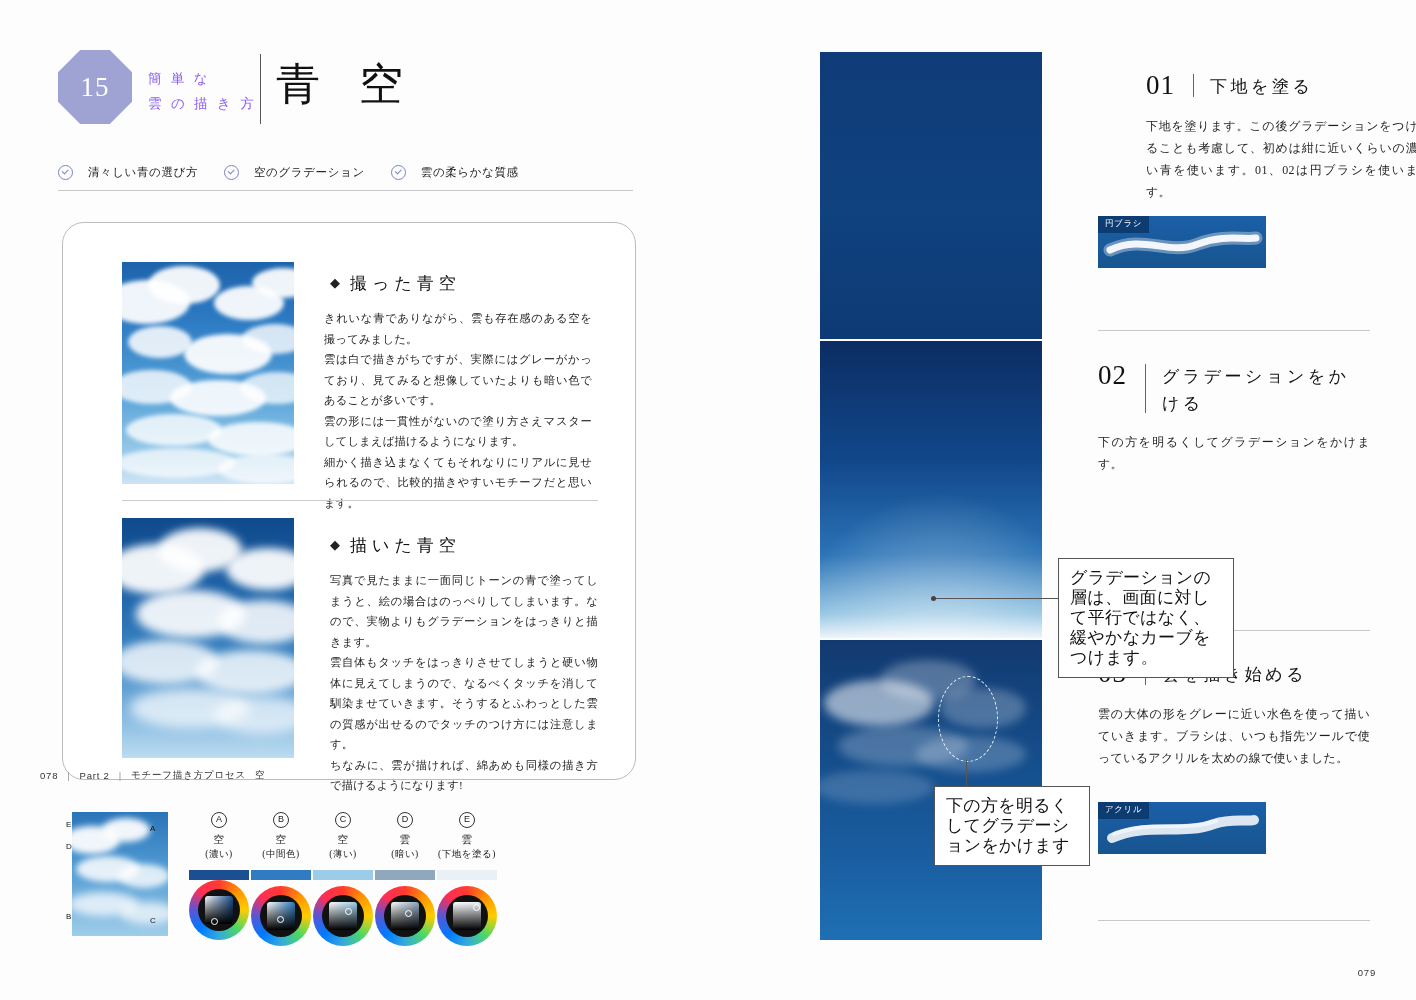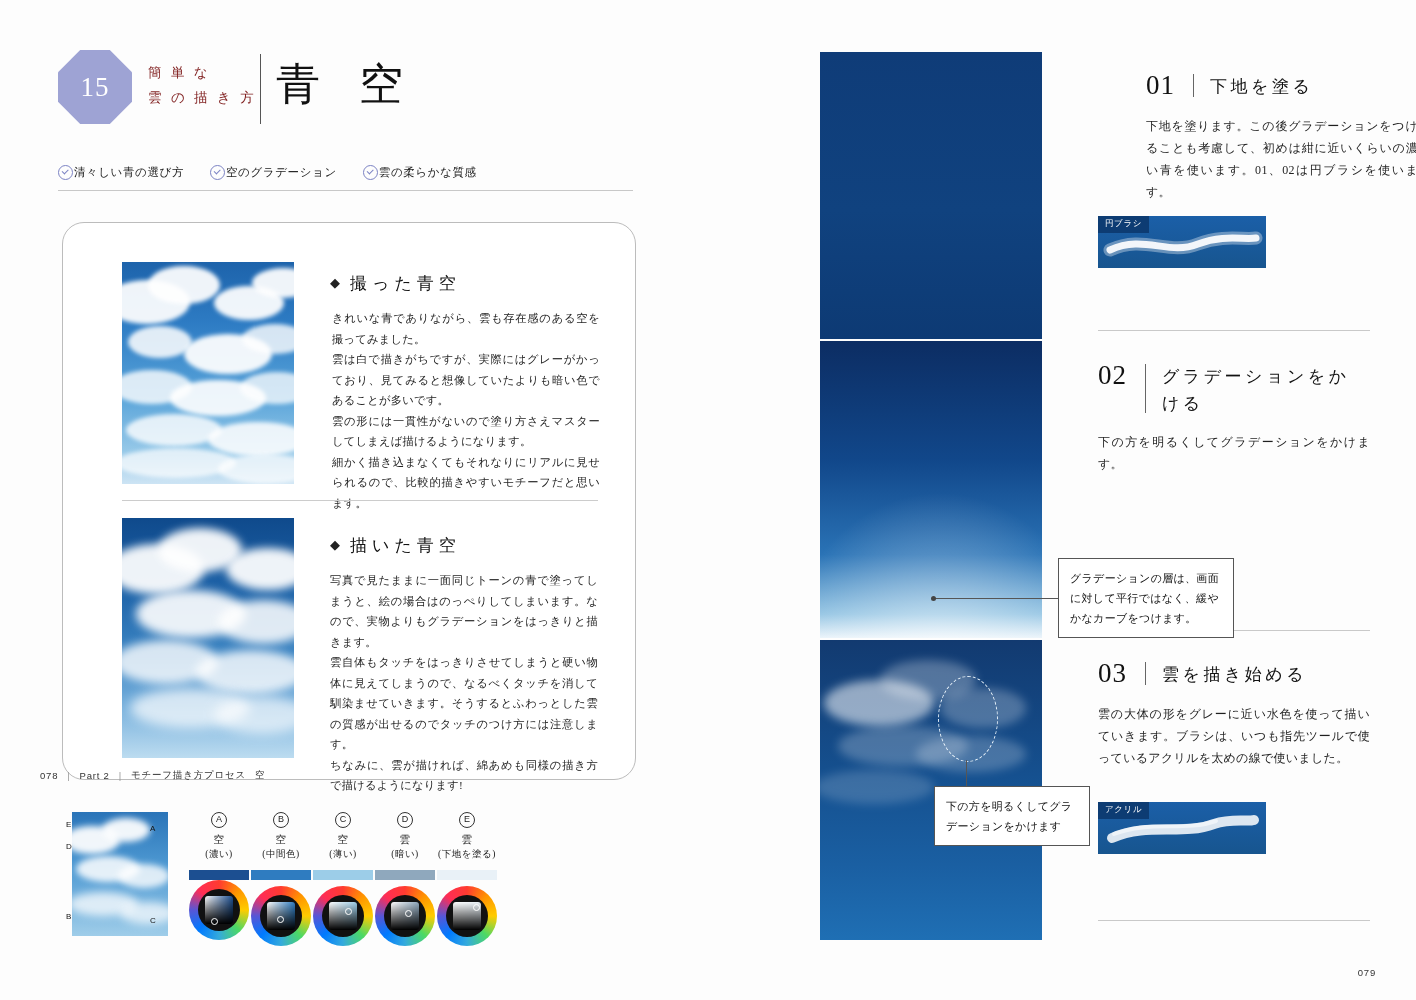--- a/index.html
+++ b/index.html
@@ -32,25 +32,25 @@
     background: #9ea3d4;
     clip-path: polygon(30% 0%, 70% 0%, 100% 30%, 100% 70%, 70% 100%, 30% 100%, 0% 70%, 0% 30%);
     color: #fff;
     display: flex; align-items: center; justify-content: center;
     font-size: 27px;
     font-family: "Liberation Serif", serif;
     letter-spacing: 1px;
   }
   .subtitle-block {
     position: absolute;
-    left: 148px; top: 60px;
+    left: 148px; top: 66px;
     font-size: 13.5px;
     line-height: 25px;
     letter-spacing: 3px;
-    color: #7f1d1d;
+    color: #8b5cf6;
   }
   .title-divider {
     position: absolute;
     left: 260px; top: 54px;
     width: 1px; height: 70px;
     background: #555;
   }
   .main-title {
     position: absolute;
     left: 276px; top: 55px;
@@ -65,21 +65,21 @@
     position: absolute;
     left: 58px; top: 165px;
     width: 575px;
     display: flex;
     align-items: center;
     gap: 26px;
     padding-bottom: 10px;
     border-bottom: 1px solid #c8c8c8;
   }
   .check-item {
-    display: flex; align-items: center; gap: 1px;
+    display: flex; align-items: center; gap: 15px;
     font-size: 11.5px;
     letter-spacing: 0.6px;
     color: #222;
   }
   .check-circle {
     width: 13px; height: 13px;
     border: 1px solid #7c83c4;
     border-radius: 50%;
     position: relative;
     flex: 0 0 auto;
@@ -308,21 +308,21 @@
     padding: 2px 7px 3px;
     letter-spacing: 0.6px;
     font-family: Liberation Sans, sans-serif;
   }
 
   
   .callout {
     position: absolute;
     border: 1px solid #555;
     background: #fff;
-    font-size: 11px;
+    font-size: 17px;
     line-height: 20px;
     letter-spacing: 0.3px;
     padding: 9px 11px;
     color: #111;
   }
   .callout-line {
     position: absolute;
     height: 1px;
     background: #555;
   }
@@ -393,21 +393,21 @@
         <div class="cloud" style="left:4px; top:152px; width:96px; height:32px; opacity:.8;"></div>
         <div class="cloud" style="left:86px; top:160px; width:100px; height:34px; opacity:.85;"></div>
         <div class="cloud" style="left:-6px; top:186px; width:120px; height:30px; opacity:.7;"></div>
         <div class="cloud" style="left:96px; top:192px; width:96px; height:30px; opacity:.7;"></div>
       </div>
     </div>
 
     <div class="section-head" style="left:330px; top:272px;">
       <span class="diamond">◆</span><span>撮った青空</span>
     </div>
-    <div class="body-text" style="left:332px; top:308px; width:268px; white-space:pre-line;">きれいな青でありながら、雲も存在感のある空を撮ってみました。
+    <div class="body-text" style="left:324px; top:308px; width:268px; white-space:pre-line;">きれいな青でありながら、雲も存在感のある空を撮ってみました。
 雲は白で描きがちですが、実際にはグレーがかっており、見てみると想像していたよりも暗い色であることが多いです。
 雲の形には一貫性がないので塗り方さえマスターしてしまえば描けるようになります。
 細かく描き込まなくてもそれなりにリアルに見せられるので、比較的描きやすいモチーフだと思います。</div>
 
     <div class="hr-thin" style="left:122px; top:500px; width:476px;"></div>
 
     <div class="photo photo2">
       <div class="sky-photo" style="background:linear-gradient(180deg,#0f4a8c 0%,#1e63a8 30%,#3d86c4 58%,#7db4de 80%,#bcdcf0 100%);">
         <div class="cloud" style="left:-14px; top:26px; width:96px; height:50px; filter:blur(4px);"></div>
         <div class="cloud" style="left:36px; top:10px; width:84px; height:44px; filter:blur(4px);"></div>

